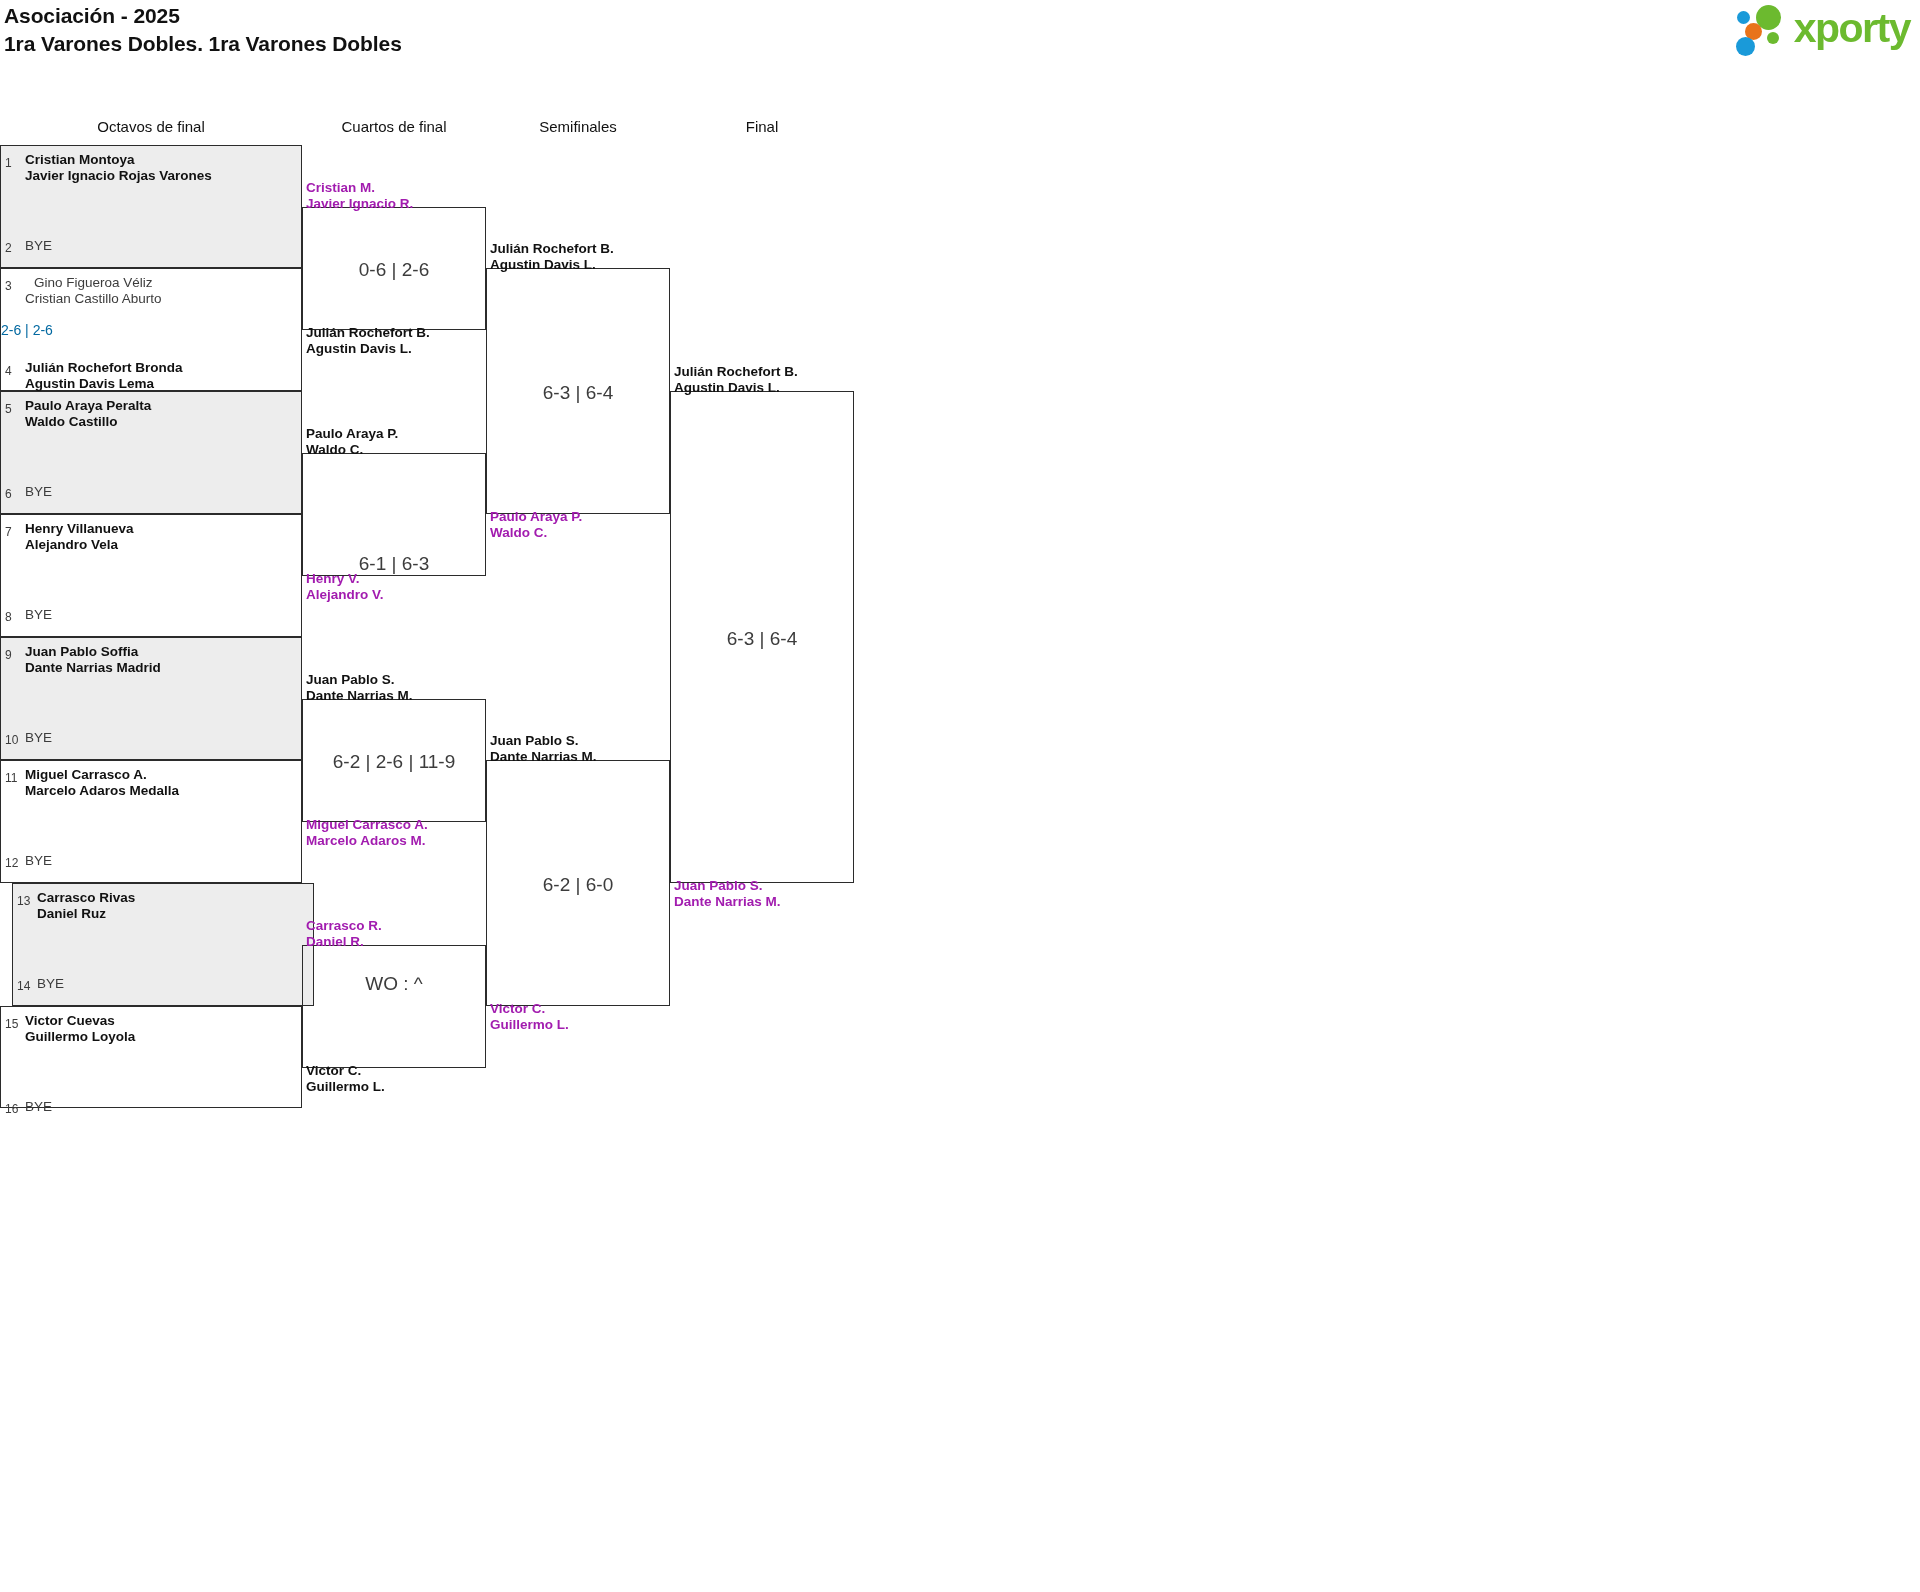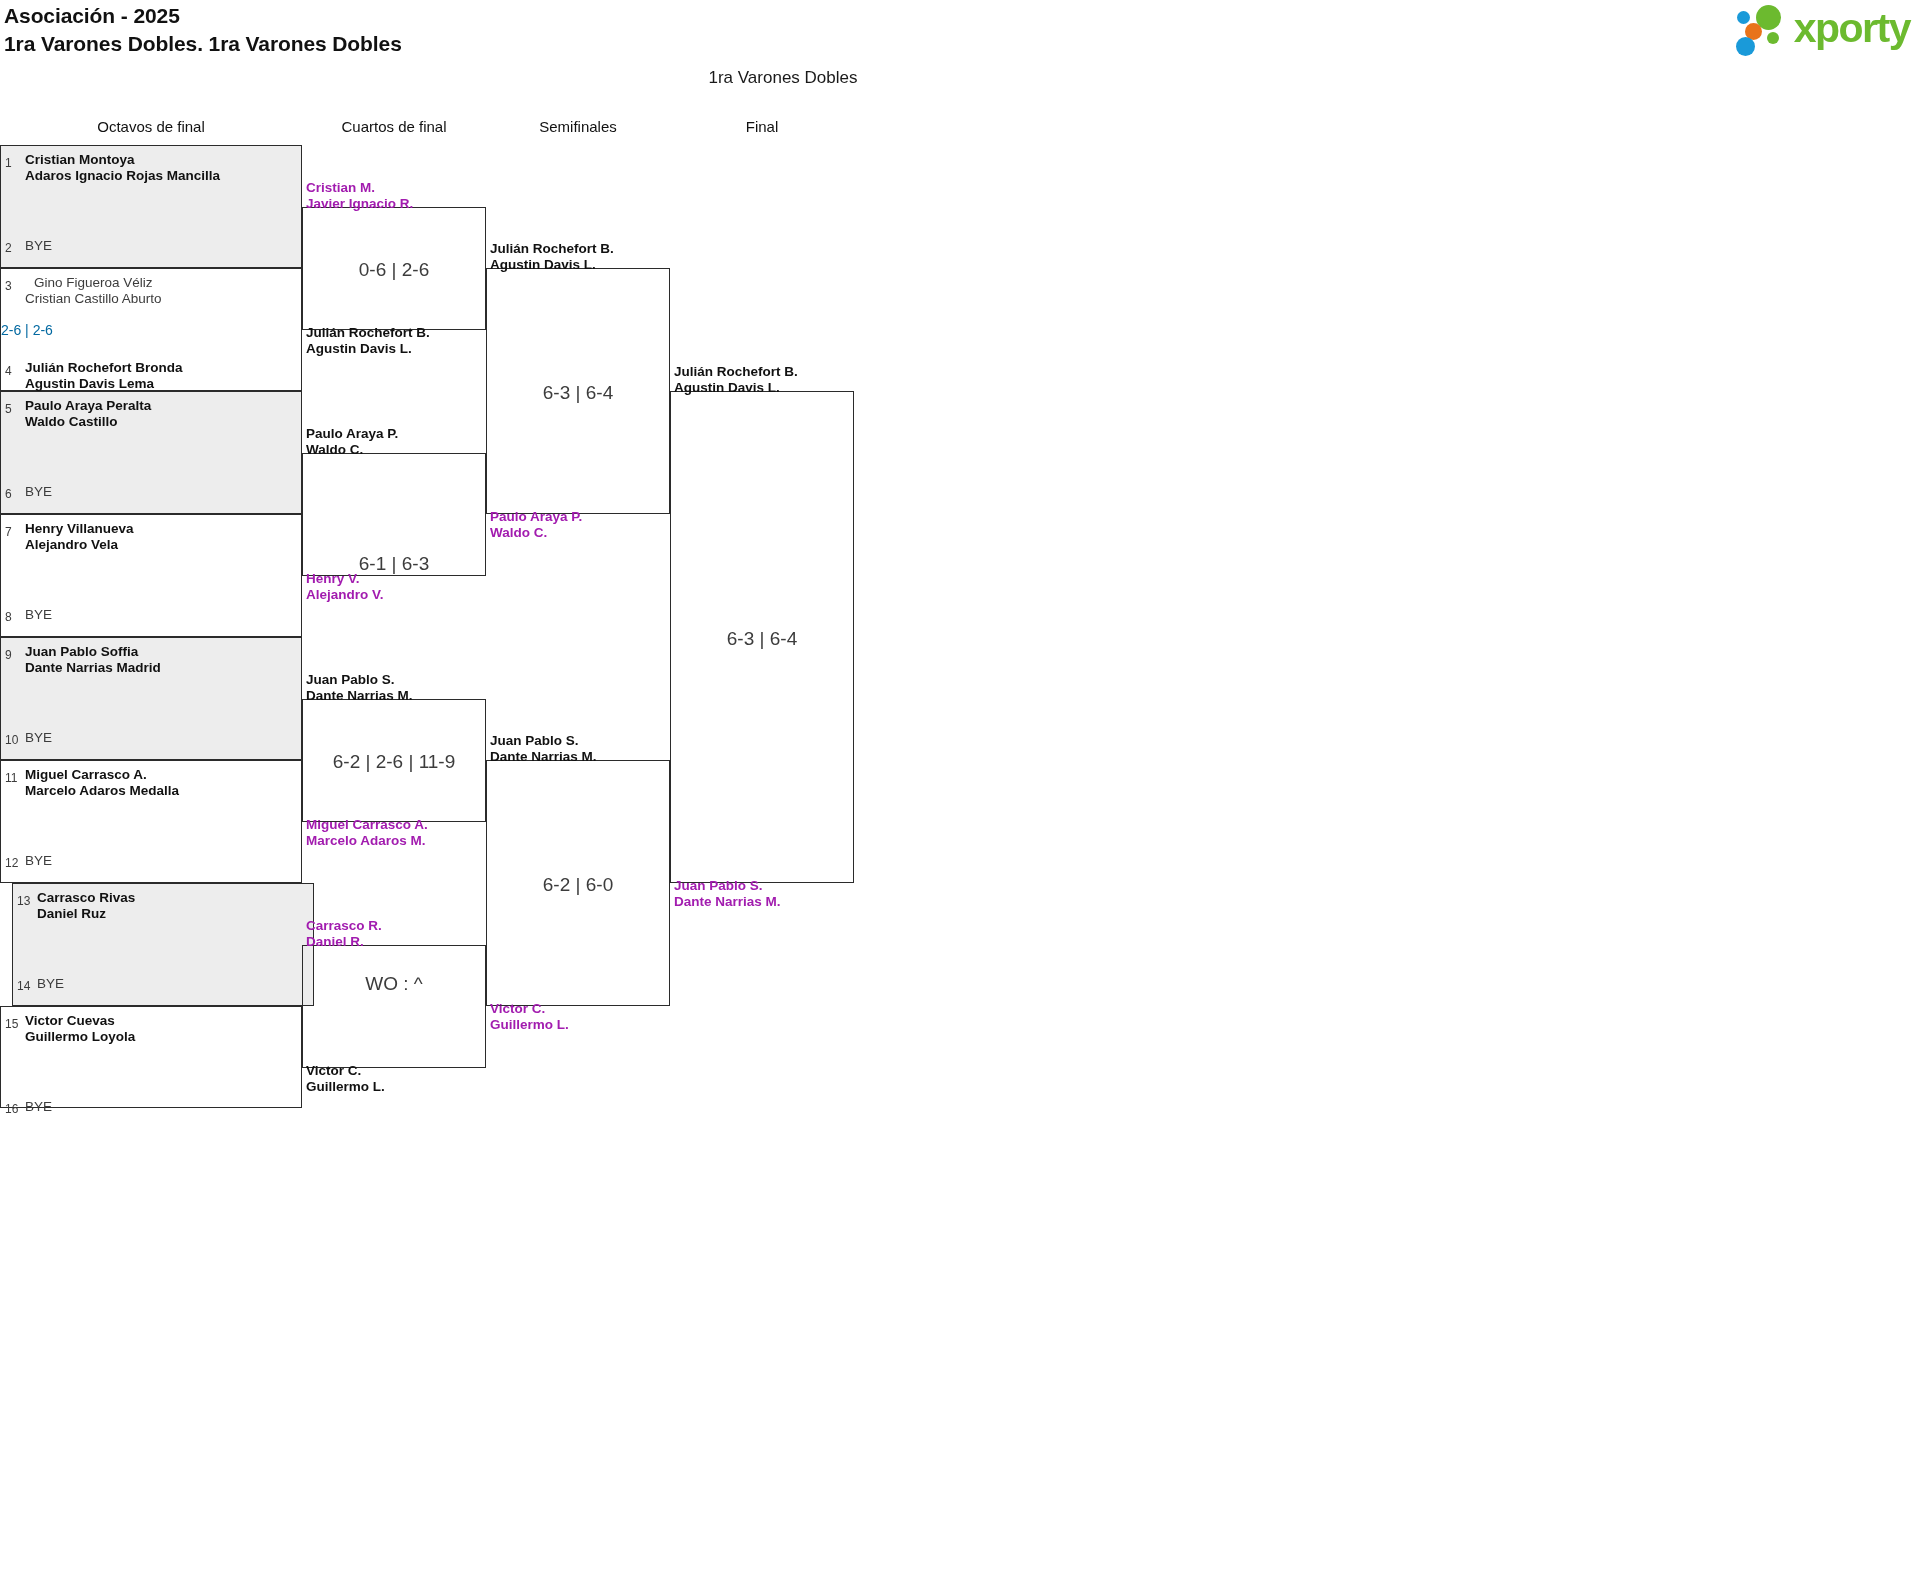--- a/index.html
+++ b/index.html
@@ -71,34 +71,33 @@
     <span class="logo-dots">
       <i class="d-blue-tl"></i>
         <i class="d-green-big"></i>
         <i class="d-orange"></i>
       <i class="d-green-sm"></i>
         <i class="d-blue-bl"></i>
     </span>
     <span class="logo-text">xporty</span>
   </div>
 
-  <div class="bracket-title">1ra Varones Dobles</div>
 
   <div class="round-head" id="rh-0">Octavos de final</div>
   <div class="round-head" id="rh-1">Cuartos de final</div>
   <div class="round-head" id="rh-2">Semifinales</div>
   <div class="round-head" id="rh-3">Final</div>
 
   <div id="bracket">
       <div class="r1-block shaded" style="top: 0px; height: 123px;">
         <div class="r1-seed" style="top: 6px;">
           <span class="seed-num">1</span>
           <div class="seed-names win">
             <div>Cristian Montoya</div>
-            <div>Adaros Ignacio Rojas Mancilla</div>
+            <div>Javier Ignacio Rojas Varones</div>
           </div>
         </div>
         <div class="r1-seed" style="top: 91px;">
           <span class="seed-num">2</span>
           <div class="seed-names bye">
             <div>BYE</div>
           </div>
         </div>
       </div>
       <div class="r1-block" style="top: 123px; height: 123px;">

